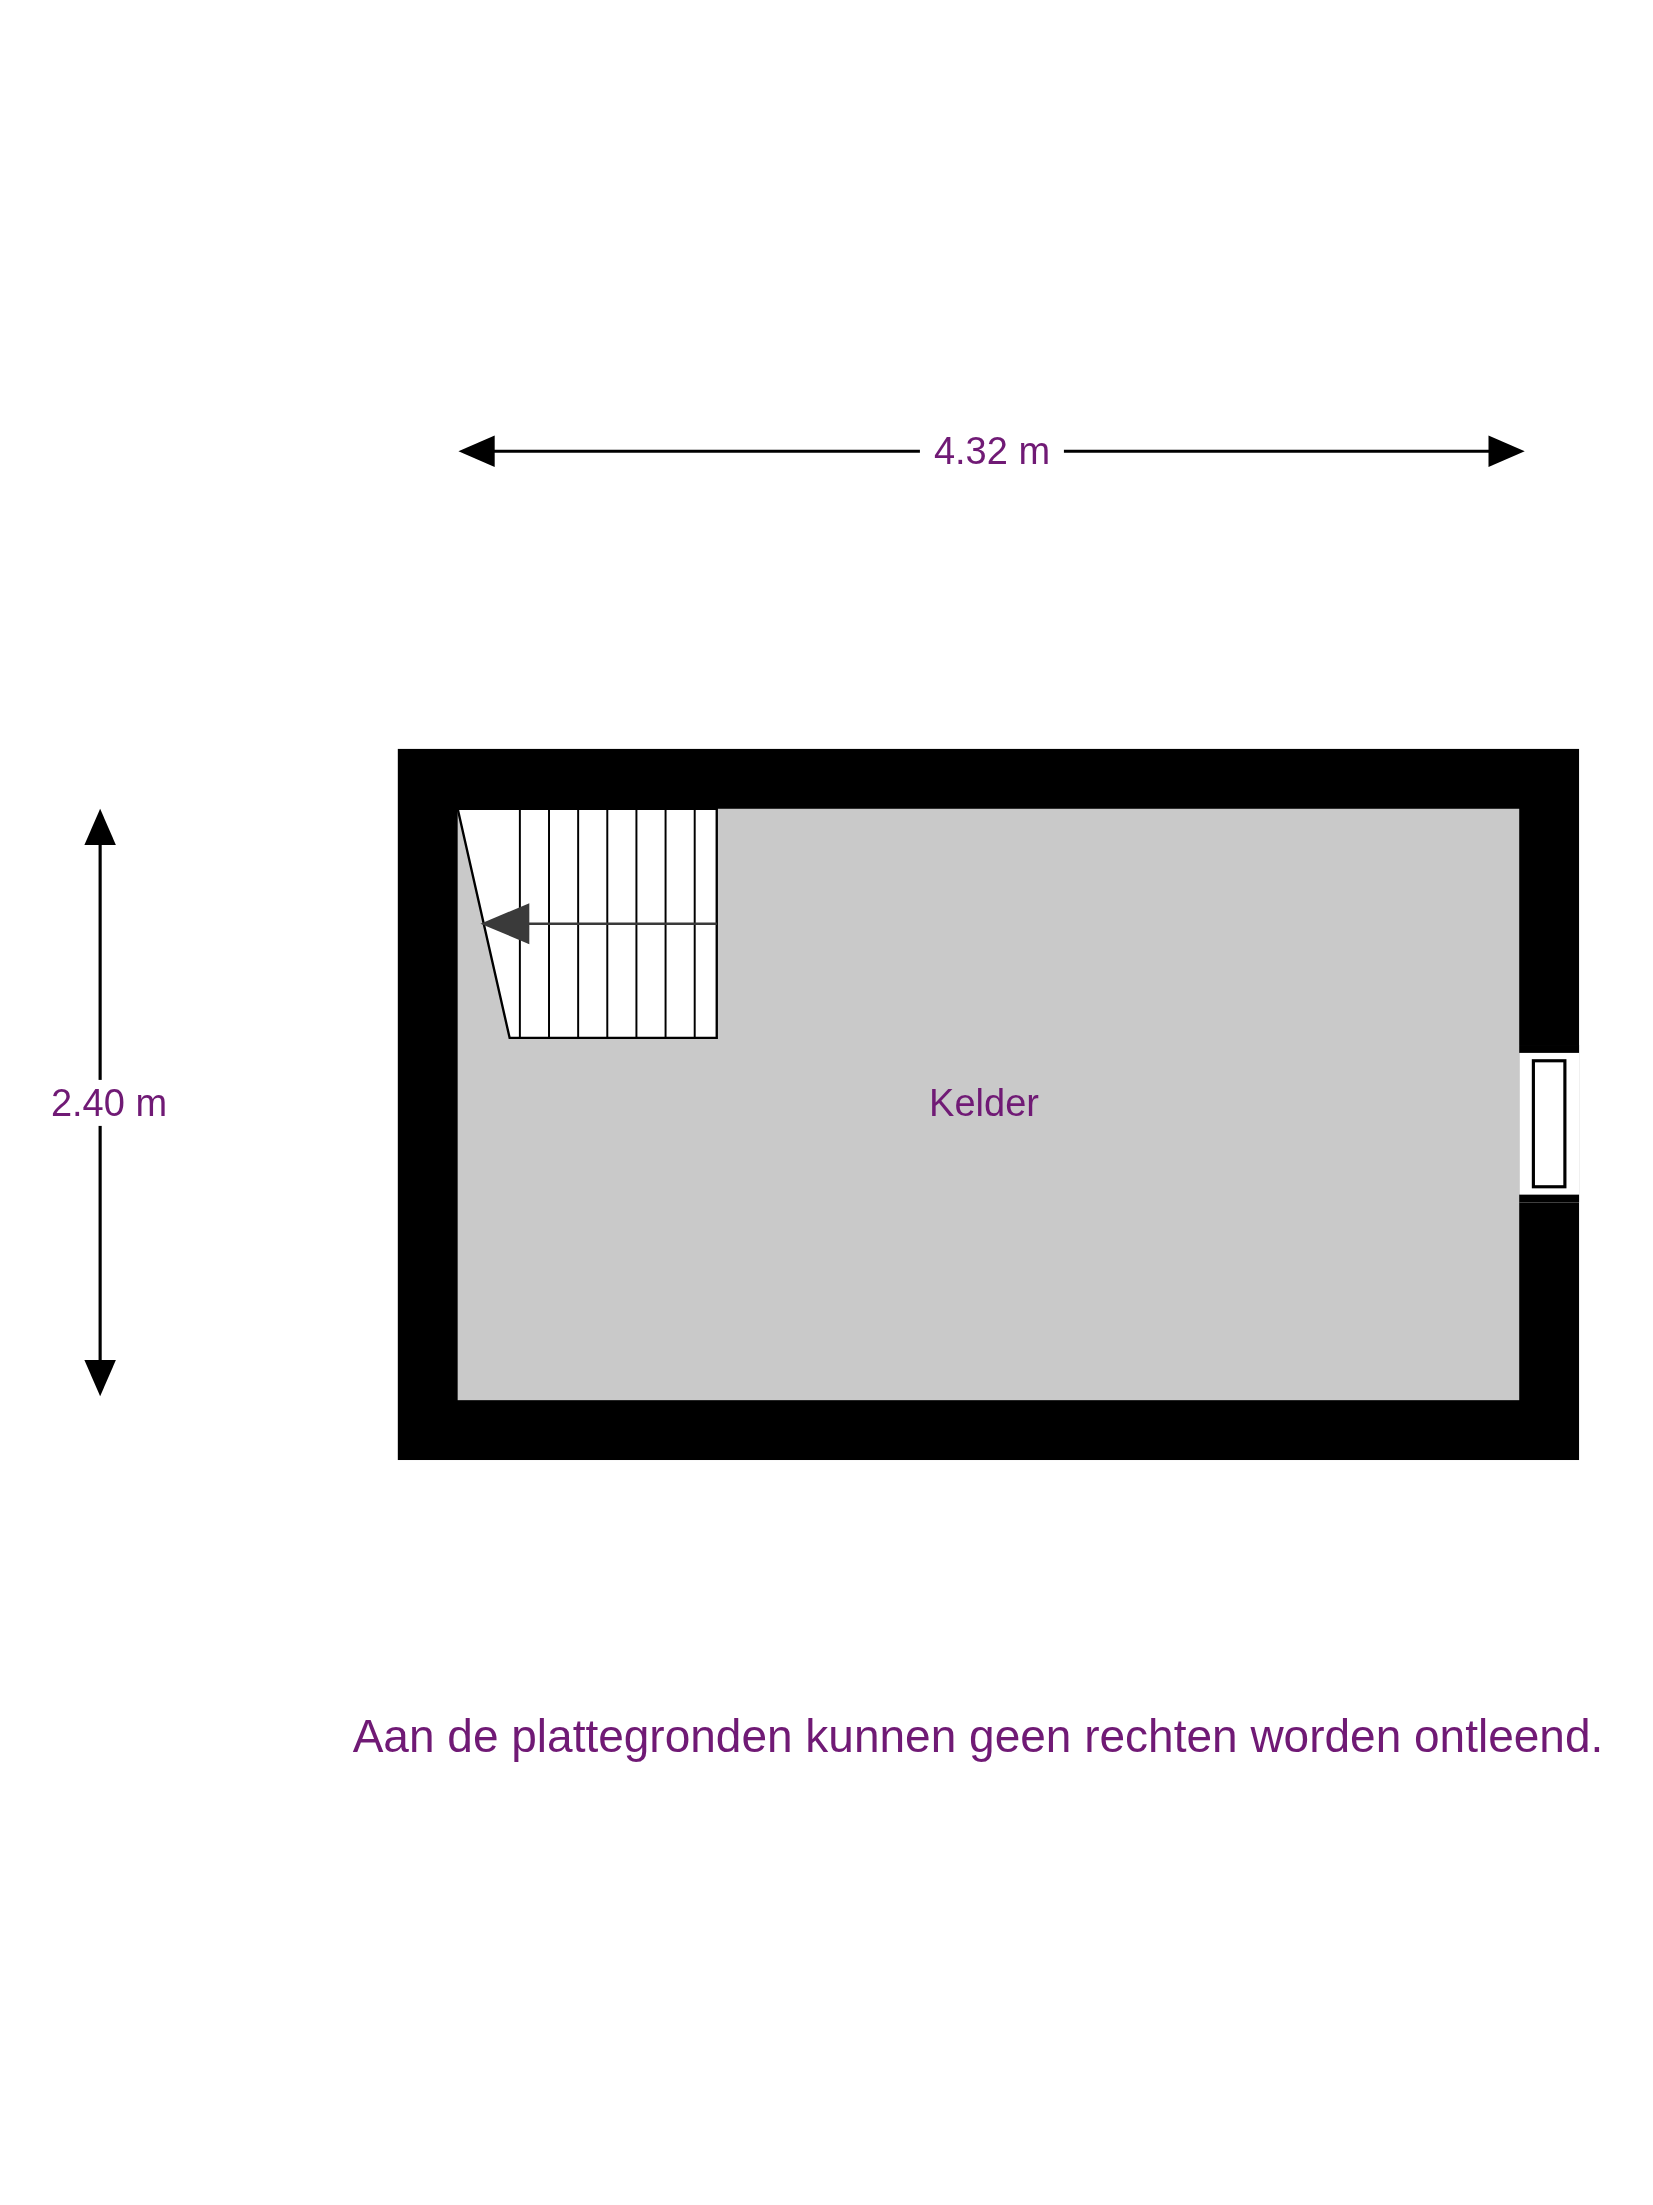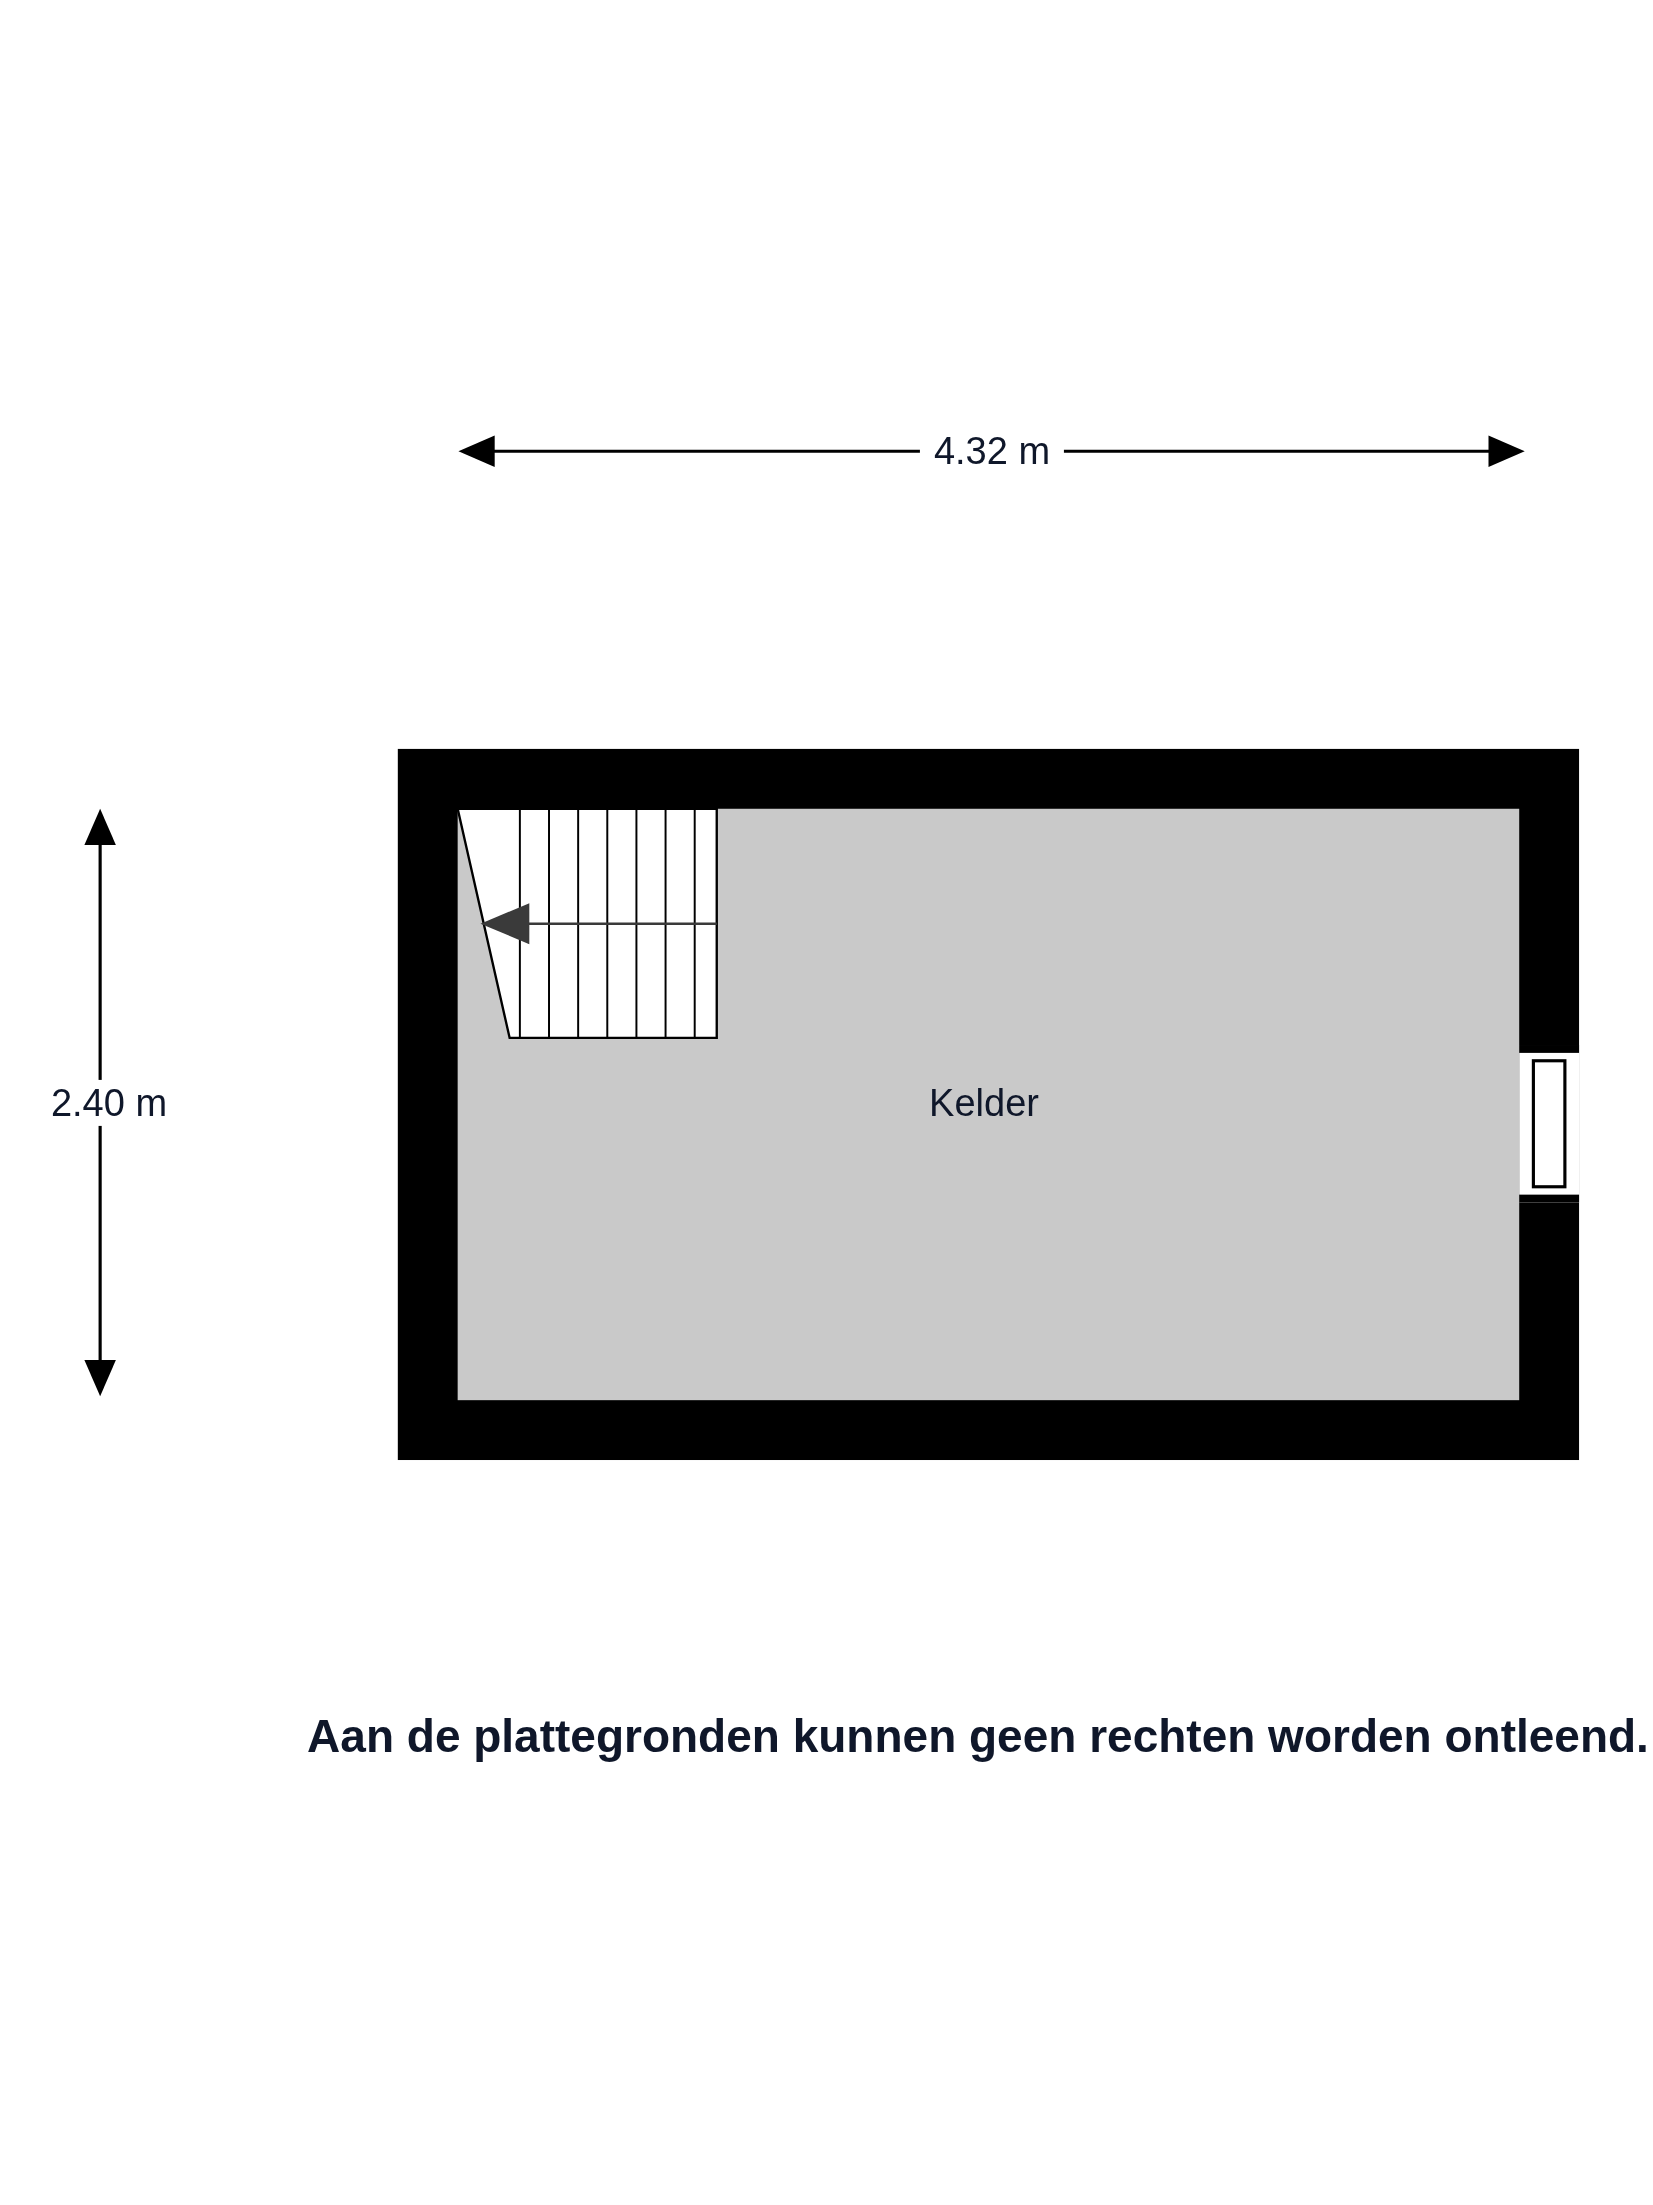--- a/index.html
+++ b/index.html
@@ -15,36 +15,35 @@
     background: #ffffff;
     overflow: hidden;
   }
   #plan-svg {
     position: absolute;
     left: 0;
     top: 0;
   }
   .label {
     position: absolute;
-    color: #0f172a;
+    color: #701a75;
     white-space: nowrap;
     transform: translate(-50%, -50%);
   }
   .dim-label {
     font-size: 38px;
     background: #ffffff;
     padding: 1.6px 14px;
   }
   .room-label {
     font-size: 38px;
     background: transparent;
   }
   .footer-label {
     font-size: 46px;
-    font-weight: bold;
   }
 </style>
 </head>
 <body>
 
 <div id="canvas">
 
   <svg id="plan-svg" width="1654" height="2205" viewBox="0 0 2100 2800">
 
     <g>

